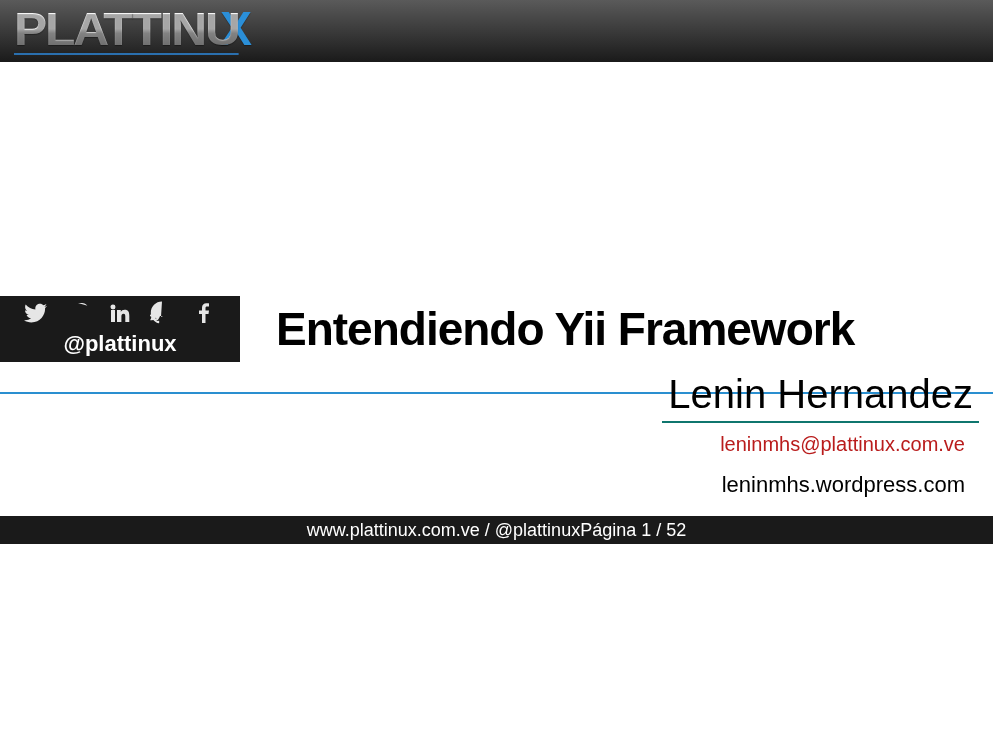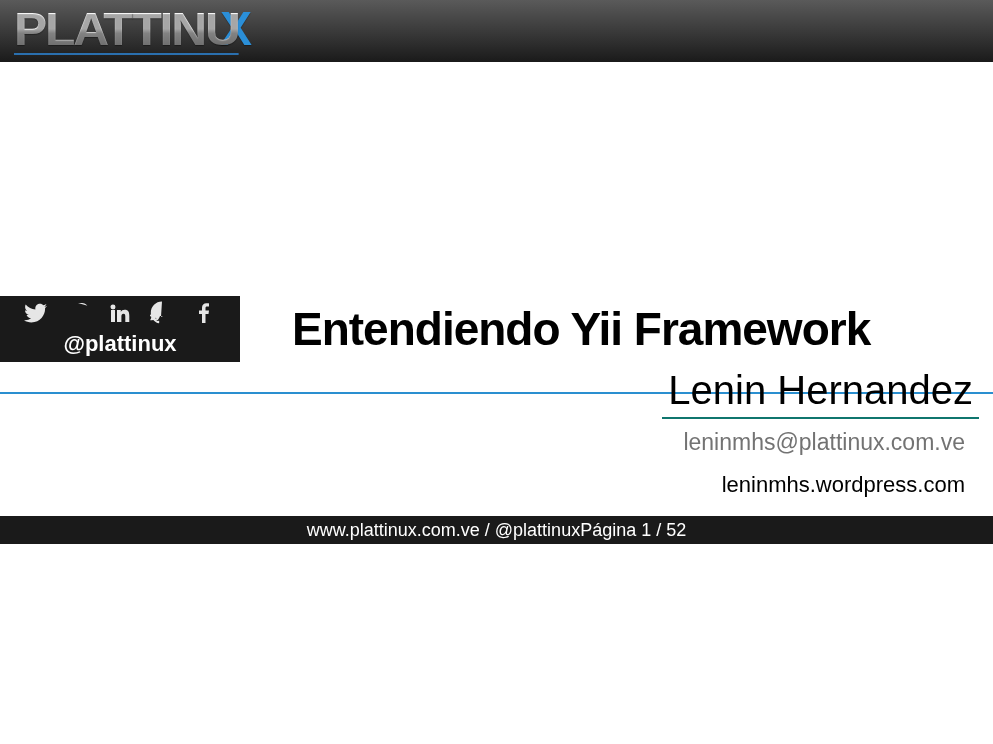--- a/index.html
+++ b/index.html
@@ -39,35 +39,35 @@
   .social-box {
     width: 240px; height: 66px; background: #1a1a1a;
     display: flex; flex-direction: column; align-items: center; justify-content: center;
     gap: 2px;
   }
   .social-icons { display: flex; gap: 18px; align-items: center; }
   .social-icons svg { width: 24px; height: 24px; fill: #e6e6e6; }
   .handle { color: #fff; font-size: 22px; font-weight: 700; }
   .title-text {
     font-size: 46px; font-weight: 800; color: #000;
-    padding-left: 36px; letter-spacing: -1px; margin-left: 16px;
+    padding-left: 36px; letter-spacing: -1px;
   }
   .title-rule {
     position: absolute; left: 0; right: 0; top: 392px; height: 2px;
     background: #2a8fd0;
   }
 
   
   .author-block { position: absolute; right: 14px; bottom: 46px; text-align: right; }
   .author-name {
     font-size: 40px; font-weight: 400; color: #000;
     border-bottom: 2px solid #0f766e; padding: 0 6px 4px 6px; display: inline-block;
     letter-spacing: 0px;
   }
-  .author-email { font-size: 23px; color: #737373; margin-top: 10px; padding-right: 14px; }
+  .author-email { font-size: 20px; color: #b91c1c; margin-top: 10px; padding-right: 14px; }
   .author-site  { font-size: 22px; color: #000; margin-top: 16px; padding-right: 14px; }
 
   
   .footer {
     position: absolute; left: 0; right: 0; bottom: 0; height: 28px;
     background: #1a1a1a; color: #fff; font-size: 18px;
     display: flex; align-items: center; justify-content: center;
     padding: 0 24px;
   }
   .footer-left span { color: #fff; }

